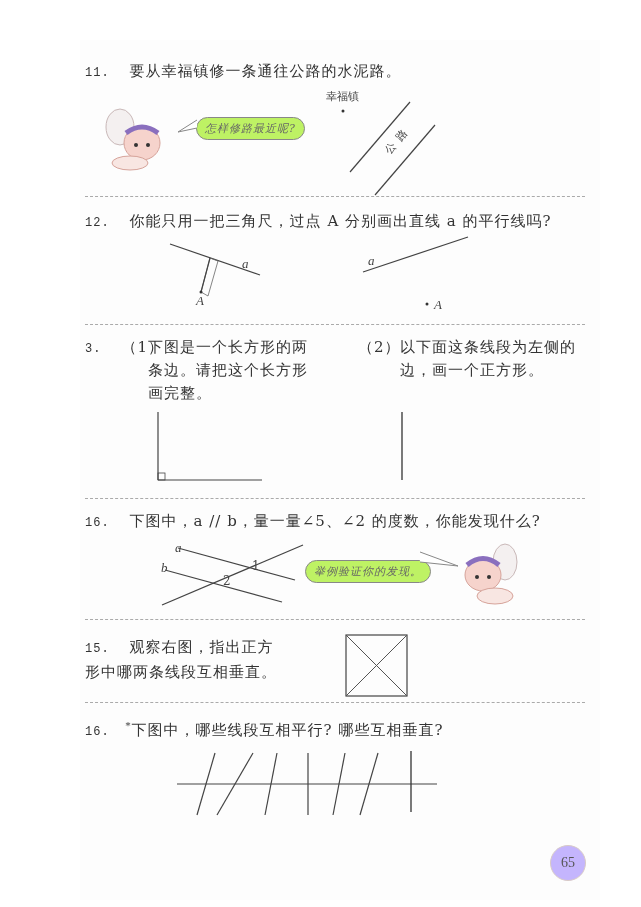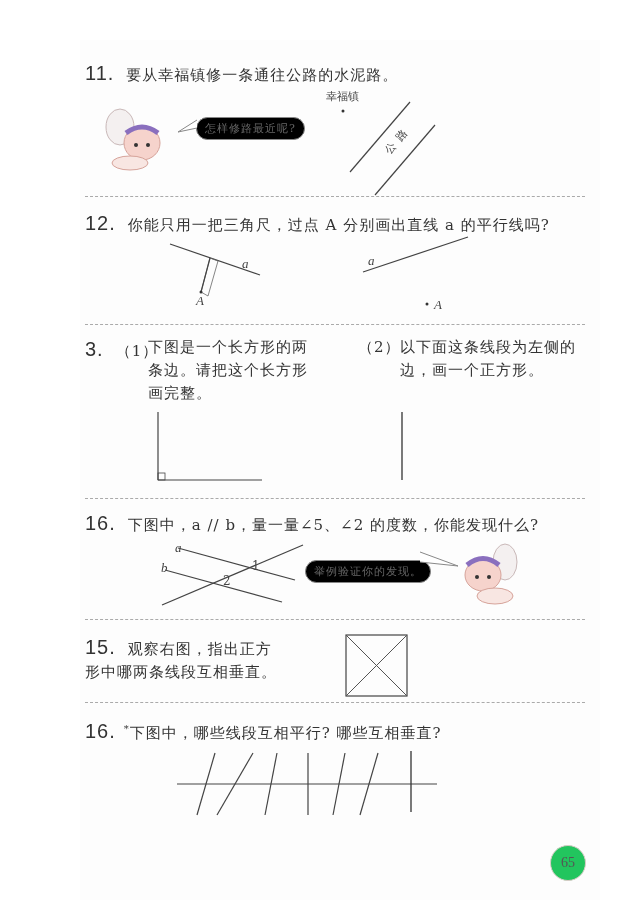--- a/index.html
+++ b/index.html
@@ -2,33 +2,33 @@
 <html><head>
 <meta charset="utf-8">
 <style>
   html, body { margin: 0; padding: 0; }
   body {
     width: 641px; height: 907px; background: #ffffff; position: relative; overflow: hidden;
     font-family: "DejaVu Serif", "Liberation Serif", serif; color: #3a3a3a;
   }
   .page-panel { position: absolute; left: 80px; top: 40px; width: 520px; height: 860px; background: #fdfdfd; }
   .q { position: absolute; font-size: 15px; letter-spacing: 1px; color: #333; white-space: nowrap; }
-  .q .num { font-family: Liberation Sans, sans-serif; font-size: 20px; margin-right: 12px; }
+  .q .num { font-family: Liberation Mono, monospace; font-size: 12px; margin-right: 20px; }
   .multi { white-space: normal; line-height: 23px; }
   .divider { position: absolute; left: 85px; width: 500px; height: 0; border-top: 1px dashed #aaa; }
   .bubble {
-    position: absolute; border: 1px solid #888; border-radius: 14px; background: #000000;
-    font-size: 11px; color: #666; padding: 3px 8px; white-space: nowrap; letter-spacing: 1px;
+    position: absolute; border: 1px solid #888; border-radius: 14px; background: #bef264;
+    font-size: 11px; color: #666; padding: 3px 8px; white-space: nowrap; letter-spacing: 1px; font-style: italic;
   }
   svg.fig { position: absolute; overflow: visible; }
   .label { position: absolute; font-size: 11px; color: #444; }
   .ital { font-style: italic; font-family: "Liberation Serif", serif; font-size: 13px; }
   .page-badge {
     position: absolute; left: 550px; top: 845px; width: 34px; height: 34px; border-radius: 50%;
-    background: #22c55e; border: 1px solid #d9cbc6; display: flex; align-items: center; justify-content: center;
+    background: #c4b5fd; border: 1px solid #d9cbc6; display: flex; align-items: center; justify-content: center;
     font-family: "Liberation Serif", serif; font-size: 14px; color: #555;
   }
 </style>
 </head>
 <body>
 
 <div class="page-panel"></div>
 
 <div class="q" style="left:85px; top:62px;">
   <span class="num">11.</span><span>要从幸福镇修一条通往公路的水泥路。</span>

